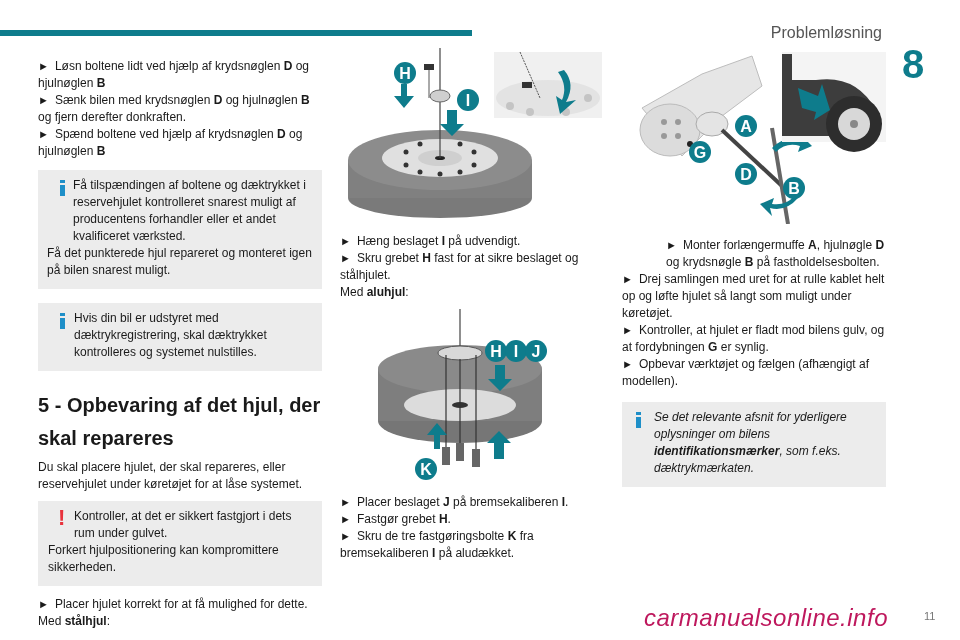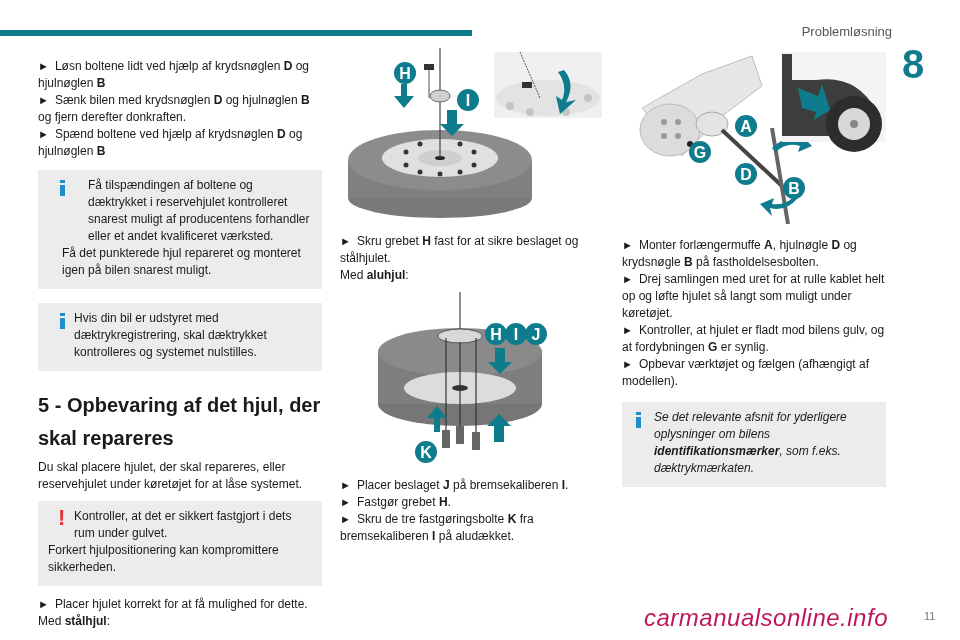--- a/index.html
+++ b/index.html
@@ -2,21 +2,21 @@
 <html><head>
   <meta charset="utf-8">
   <style>
     html, body { margin: 0; padding: 0; }
     body {
       width: 960px; height: 640px; position: relative; overflow: hidden;
       background: #ffffff; color: #1a1a1a;
       font-family: "Liberation Sans", sans-serif;
     }
     .topbar { position: absolute; left: 0; top: 30px; width: 472px; height: 6px; background: #0e7c8c; }
-    .section-name { position: absolute; right: 68px; top: 24px; font-size: 13px; color: #555; }
+    .section-name { position: absolute; right: 78px; top: 24px; font-size: 16px; color: #555; }
     .chapter-num { position: absolute; left: 902px; top: 44px; font-size: 40px; font-weight: bold; color: #0e7c8c; line-height: 1; }
     .col { position: absolute; top: 58px; font-size: 12px; line-height: 17px; }
     .col1 { left: 38px; width: 284px; }
     .col2 { left: 340px; width: 264px; }
     .col3 { left: 622px; width: 264px; }
     .step { margin: 0; }
     .arrow { font-size: 11px; margin-right: 6px; }
     b { font-weight: bold; }
     .note { background: #ececec; padding: 7px 10px 10px 10px; position: relative; margin: 6px 0 8px 0; }
     .note .ico { position: absolute; left: 31px; top: 10px; width: 5px; }
@@ -36,21 +36,21 @@
 
 <div class="topbar"></div>
 <div class="section-name">Problemløsning</div>
 <div class="chapter-num">8</div>
 
 <div class="col col1">
   <p class="step"><span class="arrow">►</span><span>Løsn boltene lidt ved hjælp af krydsnøglen </span><b>D</b><span> og hjulnøglen </span><b>B</b></p>
   <p class="step"><span class="arrow">►</span><span>Sænk bilen med krydsnøglen </span><b>D</b><span> og hjulnøglen </span><b>B</b><span> og fjern derefter donkraften.</span></p>
   <p class="step"><span class="arrow">►</span><span>Spænd boltene ved hjælp af krydsnøglen </span><b>D</b><span> og hjulnøglen </span><b>B</b></p>
 
-  <div class="note" style="margin-top:10px;padding-left:24px;">
+  <div class="note" style="margin-top:10px;padding-left:9px;">
     <span class="ico info-ico" style="left:22px;">
         <span class="dot"></span>
         <span class="bar"></span>
       </span>
     <p class="first">Få tilspændingen af boltene og dæktrykket i reservehjulet kontrolleret snarest muligt af producentens forhandler eller et andet kvalificeret værksted.</p>
     <p>Få det punkterede hjul repareret og monteret igen på bilen snarest muligt.</p>
   </div>
 
   <div class="note" style="margin-top:14px;">
     <span class="ico info-ico" style="left:22px;">
@@ -117,20 +117,21 @@
             <circle cx="226" cy="64" r="4"></circle>
             <circle cx="248" cy="50" r="4"></circle>
           </g>
         <line x1="180" y1="4" x2="200" y2="50" stroke="#555" stroke-dasharray="2,1"></line>
         <rect x="182" y="34" width="10" height="6" fill="#333"></rect>
         <path d="M224 22 q12 14 2 32 l10 -2 l-16 14 l-4 -18 l6 4 q6 -14 -4 -28 z" fill="#0e7c8c"></path>
       </g>
     </svg>
   </div>
 
+  <p class="step"><span class="arrow">►</span><span>Hæng beslaget </span><b>I</b><span> på udvendigt.</span></p>
   <p class="step"><span class="arrow">►</span><span>Skru grebet </span><b>H</b><span> fast for at sikre beslaget og stålhjulet.</span></p>
   <p class="step"><span>Med </span><b>aluhjul</b><span>:</span></p>
 
   <div class="fig" style="margin-top:8px;padding-left:28px;">
     <svg width="200" height="172" viewBox="0 0 200 172">
       <ellipse cx="92" cy="112" rx="82" ry="22" fill="#767676"></ellipse>
       <rect x="10" y="60" width="164" height="52" fill="#7e7e7e"></rect>
       <ellipse cx="92" cy="60" rx="82" ry="24" fill="#8a8a8a"></ellipse>
       <ellipse cx="92" cy="96" rx="56" ry="16" fill="#dcdcdc"></ellipse>
       <ellipse cx="92" cy="96" rx="8" ry="3" fill="#333"></ellipse>
@@ -199,21 +200,21 @@
         <text x="124" y="84" text-anchor="middle" class="label">A</text>
       <circle cx="78" cy="104" r="11" fill="#0e7c8c"></circle>
         <text x="78" y="110" text-anchor="middle" class="label">G</text>
       <circle cx="124" cy="126" r="11" fill="#0e7c8c"></circle>
         <text x="124" y="132" text-anchor="middle" class="label">D</text>
       <circle cx="172" cy="140" r="11" fill="#0e7c8c"></circle>
         <text x="172" y="146" text-anchor="middle" class="label">B</text>
     </svg>
   </div>
 
-  <p class="step" style="margin-top:4px;"><span class="arrow">►</span><span>Monter forlængermuffe </span><b>A</b><span>, hjulnøgle </span><b>D</b><span> og krydsnøgle </span><b>B</b><span> på fastholdelsesbolten.</span></p>
+  <p class="step" style="margin-top:4px;margin-left:44px;"><span class="arrow">►</span><span>Monter forlængermuffe </span><b>A</b><span>, hjulnøgle </span><b>D</b><span> og krydsnøgle </span><b>B</b><span> på fastholdelsesbolten.</span></p>
   <p class="step"><span class="arrow">►</span><span>Drej samlingen med uret for at rulle kablet helt op og løfte hjulet så langt som muligt under køretøjet.</span></p>
   <p class="step"><span class="arrow">►</span><span>Kontroller, at hjulet er fladt mod bilens gulv, og at fordybningen </span><b>G</b><span> er synlig.</span></p>
   <p class="step"><span class="arrow">►</span><span>Opbevar værktøjet og fælgen (afhængigt af modellen).</span></p>
 
   <div class="note" style="margin-top:12px;">
     <span class="ico info-ico" style="left:14px;">
         <span class="dot"></span>
         <span class="bar"></span>
       </span>
     <p class="first" style="padding-left:22px;font-style:italic;"><span>Se det relevante afsnit for yderligere oplysninger om bilens </span><b>identifikationsmærker</b><span>, som f.eks. dæktrykmærkaten.</span></p>

